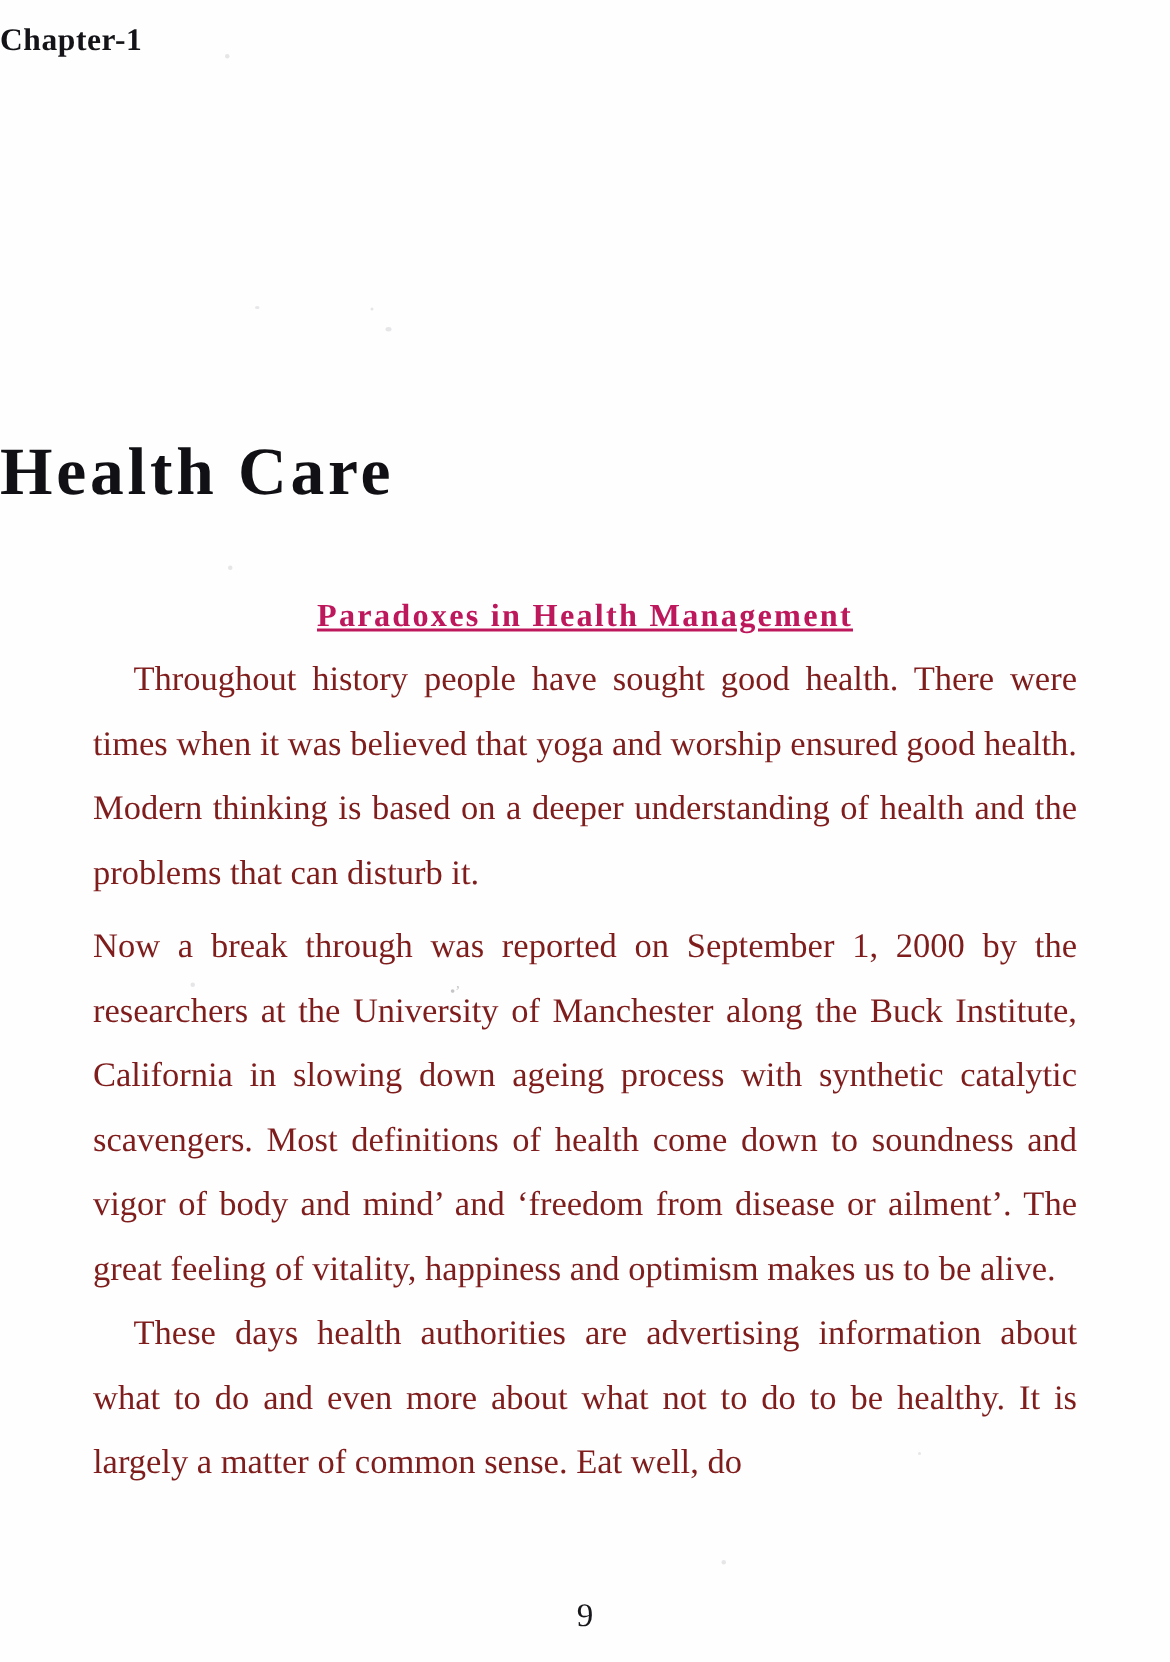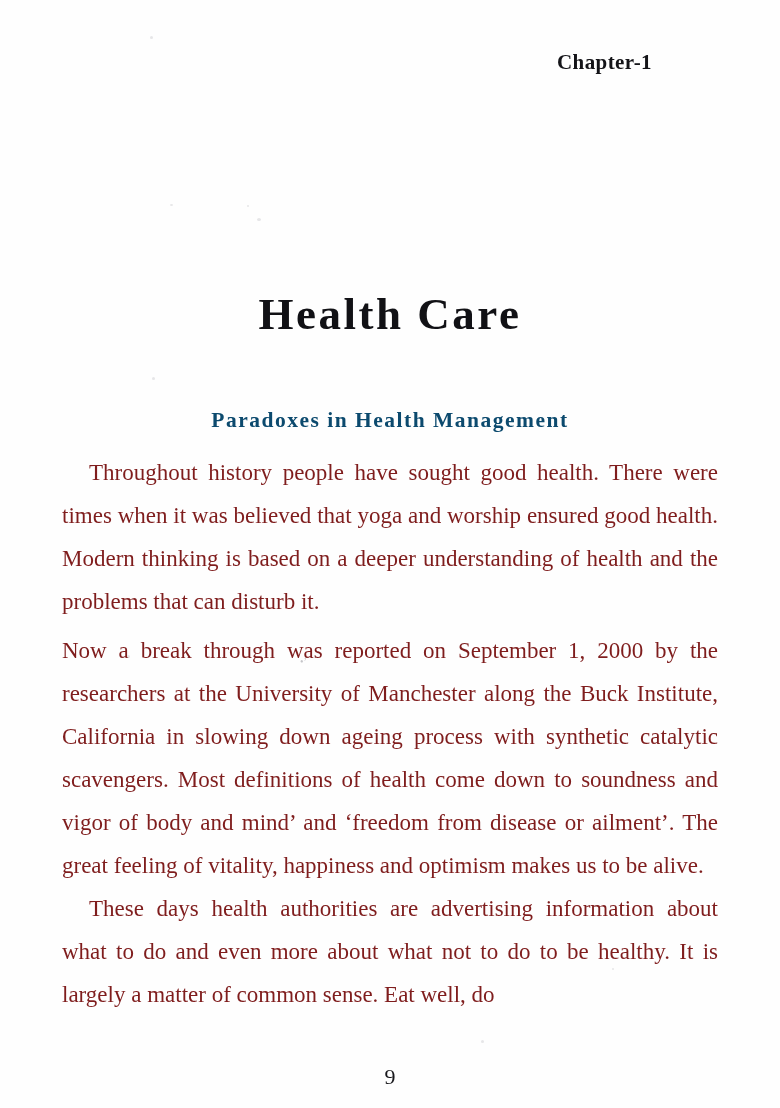--- a/index.html
+++ b/index.html
@@ -19,56 +19,55 @@
     color: #16161a;
     -webkit-font-smoothing: antialiased;
   }
 
   
   .running-head {
     position: absolute;
     top: 14px;
     left: 0;
     width: 652px;
-    text-align: right;
+    text-align: left;
     font-size: 21px;
     font-weight: bold;
     letter-spacing: 0.4px;
     color: #141418;
-    margin-top: 36px;
   }
 
   
   .chapter-title {
     position: absolute;
     top: 258px;
     left: 0;
     width: 780px;
-    text-align: center;
     font-size: 45px;
     font-weight: bold;
     letter-spacing: 2.5px;
     color: #111115;
   }
 
   
   .column {
     position: absolute;
     left: 62px;
     top: 396px;
     width: 656px;
   }
 
   .section-heading {
     text-align: center;
     font-size: 21.5px;
     font-weight: bold;
     letter-spacing: 1.5px;
-    color: #0c4a6e;
-    margin: 12px;
+    color: #be185d;
+    margin: 2px;
+    text-decoration: underline;
   }
 
   .section-heading.second {
     margin-top: 34px;
   }
 
   .body-para {
     margin: 0;
     font-size: 23px;
     line-height: 43px;

